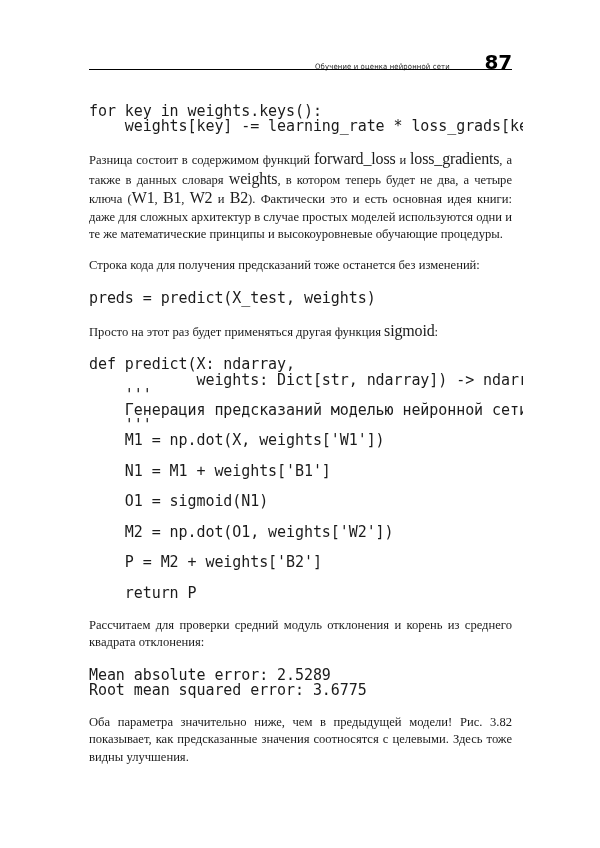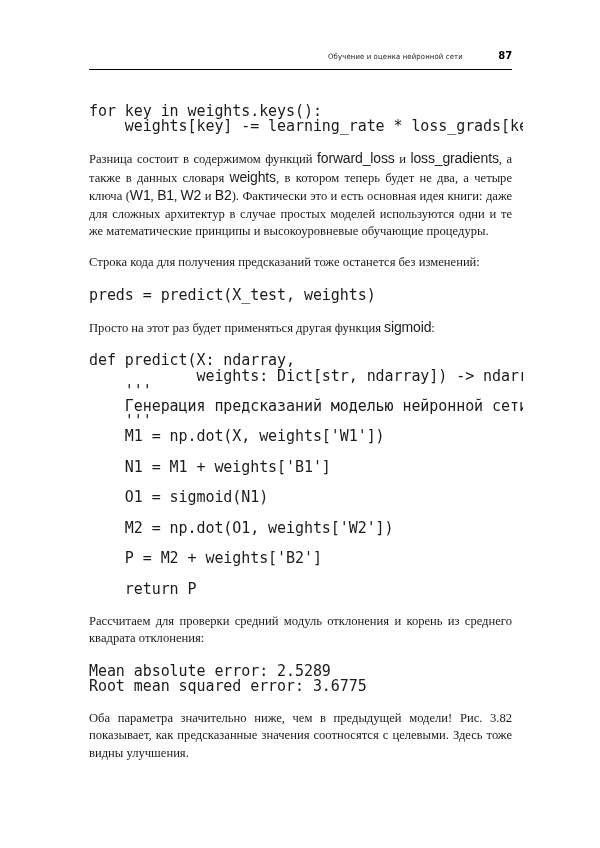--- a/index.html
+++ b/index.html
@@ -36,21 +36,21 @@
     font-family: "DejaVu Sans", sans-serif;
     font-size: 7.4px;
     letter-spacing: 0.02em;
     color: #1a1a1a;
     white-space: nowrap;
     transform: scaleX(0.93);
     transform-origin: right baseline;
   }
   .header-pageno {
     font-family: "DejaVu Sans", sans-serif;
-    font-size: 10px;
+    font-size: 20px;
     font-weight: bold;
     color: #000000;
     margin-left: 30px;
     letter-spacing: -0.01em;
   }
   .header-rule {
     position: absolute;
     left: 89px;
     top: 69px;
     width: 423px;
@@ -69,22 +69,22 @@
     margin: 0;
     font-family: "Liberation Serif", serif;
     font-size: 12.6px;
     line-height: 17.4px;
     text-align: justify;
     text-justify: inter-word;
     color: #1b1b1b;
     hyphens: manual;
   }
   p.body code, code.inline {
-    font-family: Liberation Sans, sans-serif;
-    font-size: 14px;
+    font-family: Liberation Serif, serif;
+    font-size: 16px;
     letter-spacing: -0.01em;
     color: #1b1b1b;
   }
   
   pre.code {
     margin: 0;
     font-family: "DejaVu Sans Mono", monospace;
     font-size: 15px;
     line-height: 15.2px;
     color: #1b1b1b;

